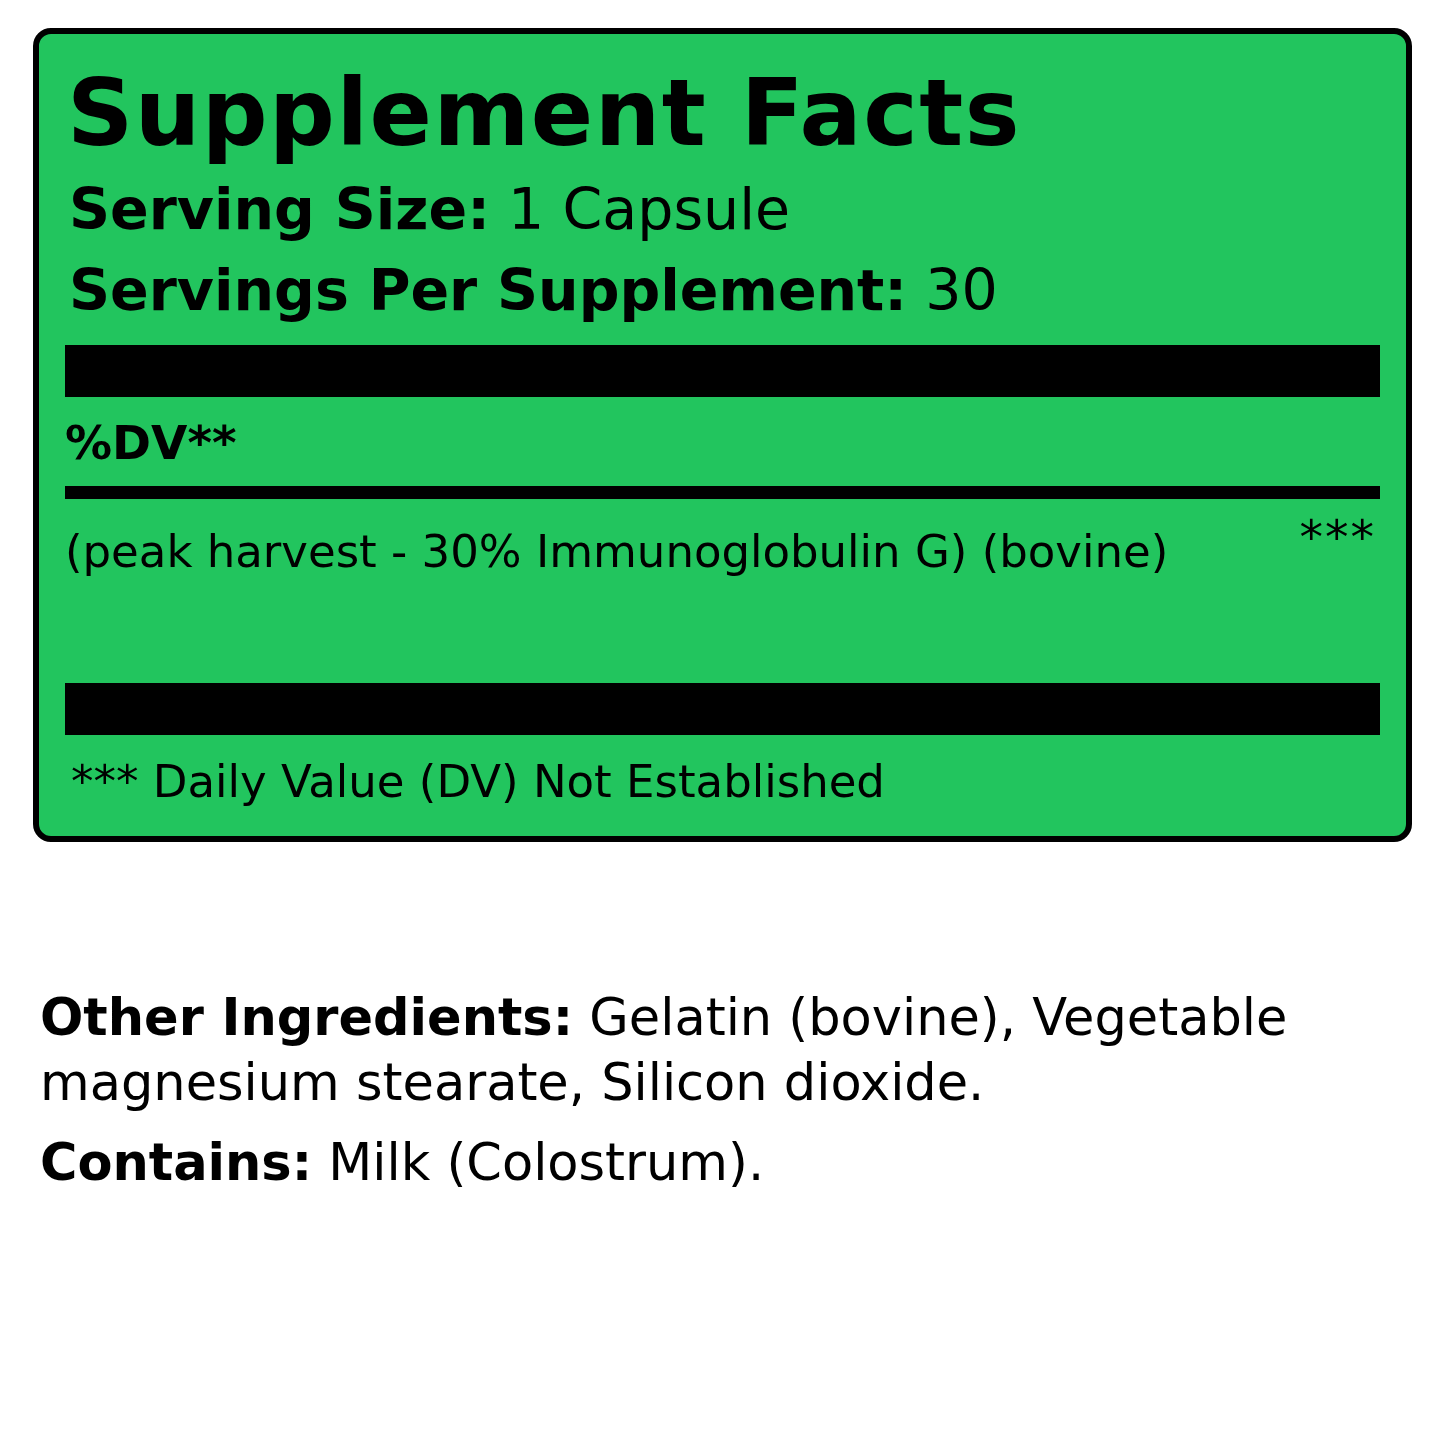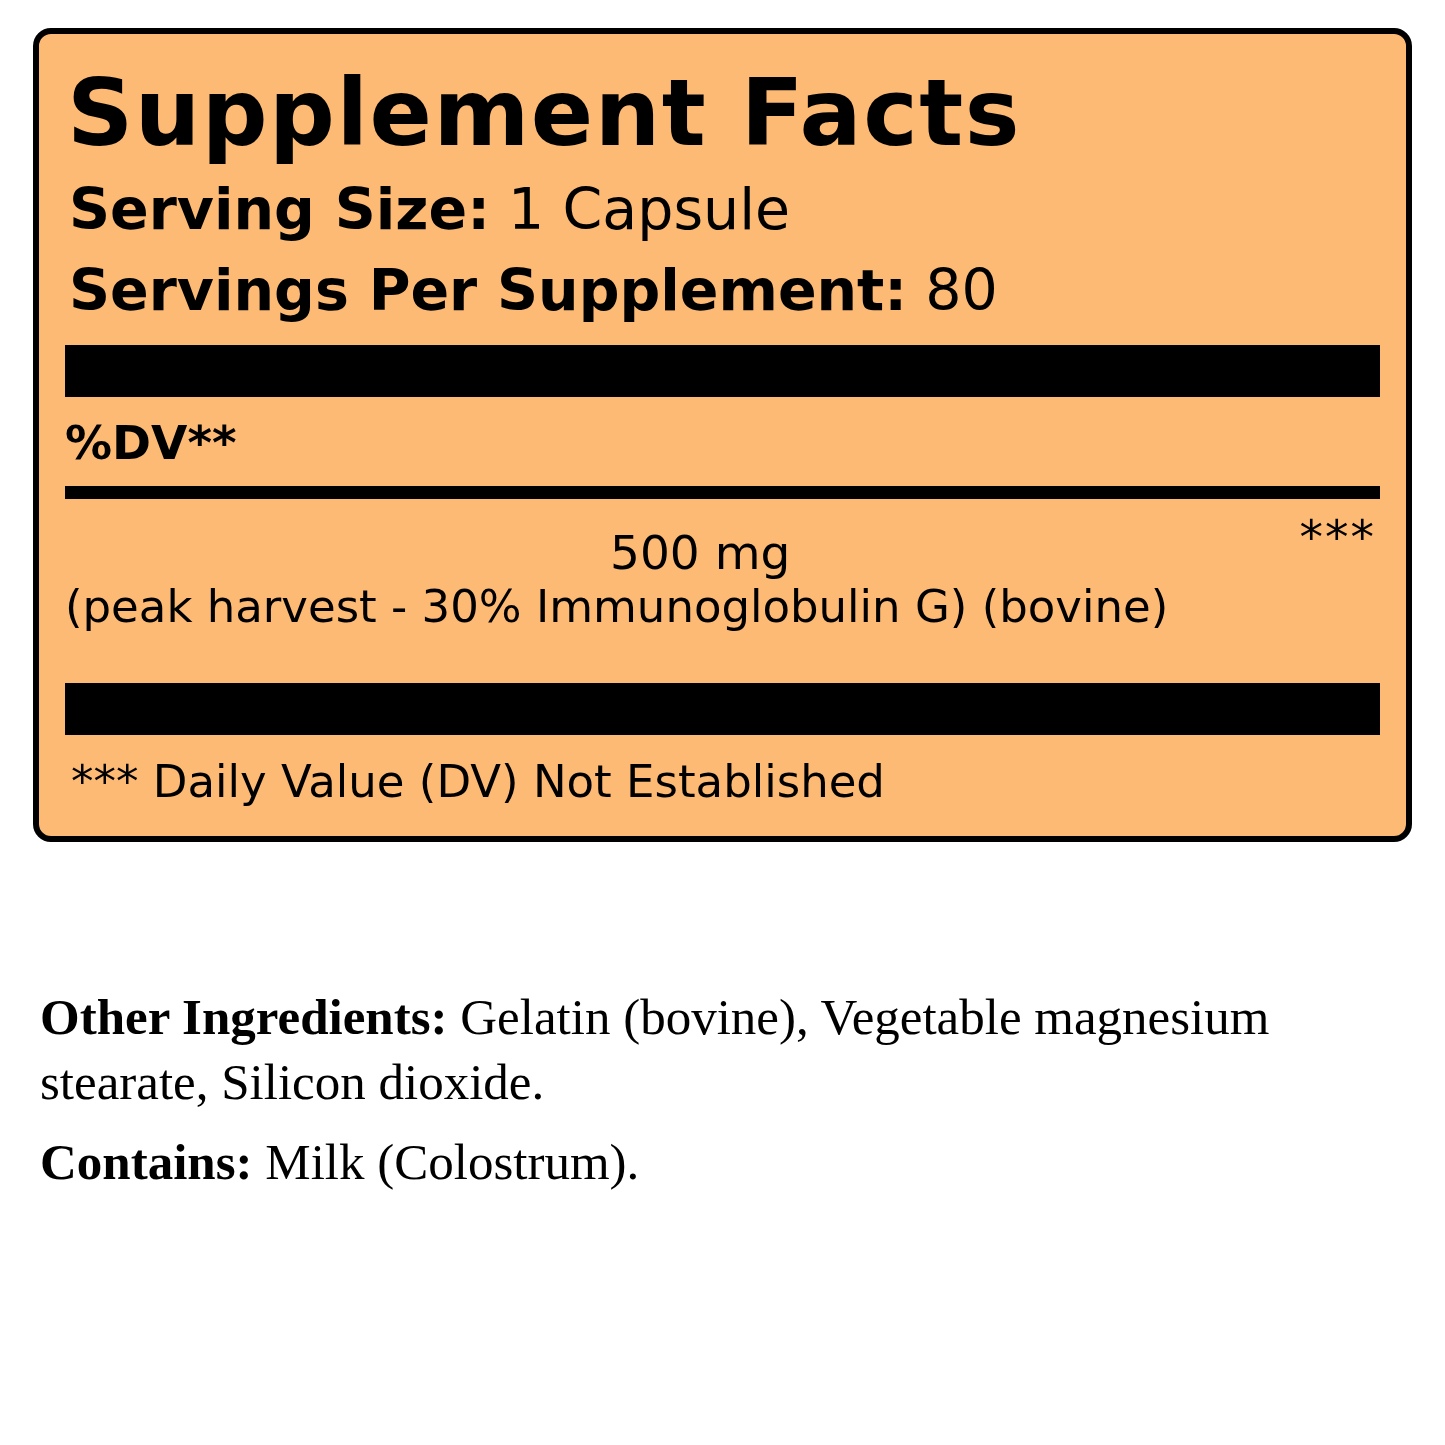--- a/index.html
+++ b/index.html
@@ -24,21 +24,21 @@
 
   
   .panel {
     position: absolute;
     left: 33px;
     top: 28px;
     width: 1379px;
     box-sizing: border-box;
     border: 6px solid #000;
     border-radius: 18px;
-    background: #fdba74;
+    background: #22c55e;
     padding: 12px 26px 22px 26px;
   }
 
   .title {
     font-size: 92px;
     font-weight: 700;
     letter-spacing: 1.5px;
     line-height: 1.08;
     margin: 18px 0 6px 2px;
     white-space: nowrap;
@@ -118,21 +118,20 @@
   .below {
     position: absolute;
     left: 40px;
     top: 985px;
     width: 1300px;
     font-size: 51px;
     line-height: 1.28;
   }
   .below p {
     margin: 0 0 6px 0;
-    font-family: Liberation Serif, serif;
   }
   .below b {
     font-weight: 700;
   }
   .contains {
     margin-top: 14px !important;
   }
 </style>
 </head>
 <body>
@@ -143,35 +142,34 @@
 
     <div class="title">Supplement Facts</div>
 
     <div class="serving-line">
       <b>Serving Size:</b>
       <span>1 Capsule</span>
     </div>
 
     <div class="serving-line">
       <b>Servings Per Supplement:</b>
-      <span>80</span>
+      <span>30</span>
     </div>
 
     <div class="rule-thick"></div>
 
     <div class="amount-row">
       <span class="dv">%DV**</span>
     </div>
 
     <div class="rule-med"></div>
 
     <div class="nutrient-block">
       <div class="nutrient-dv">***</div>
       <div class="nutrient-main">
-        <span class="nutrient-amount">500 mg</span>
       </div>
       <div class="nutrient-sub">(peak harvest - 30% Immunoglobulin G) (bovine)</div>
     </div>
 
     <div class="rule-thick"></div>
 
     <div class="footnote">*** Daily Value (DV) Not Established</div>
 
   </div>
 

